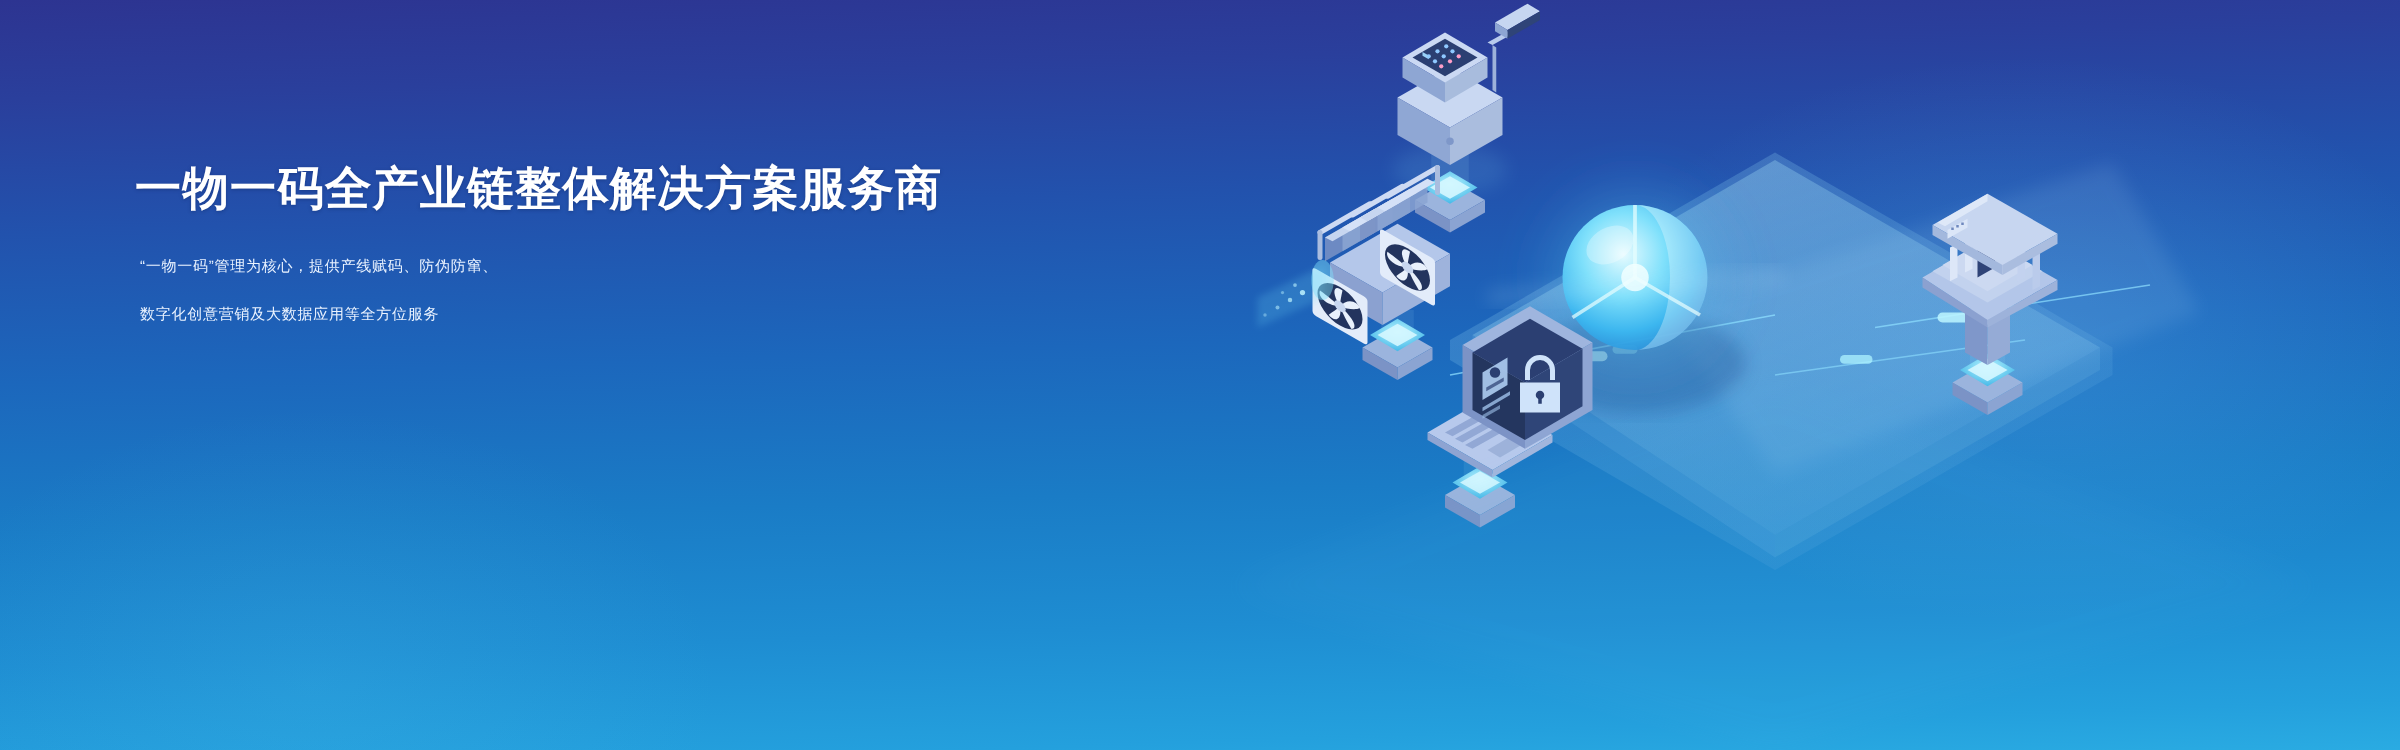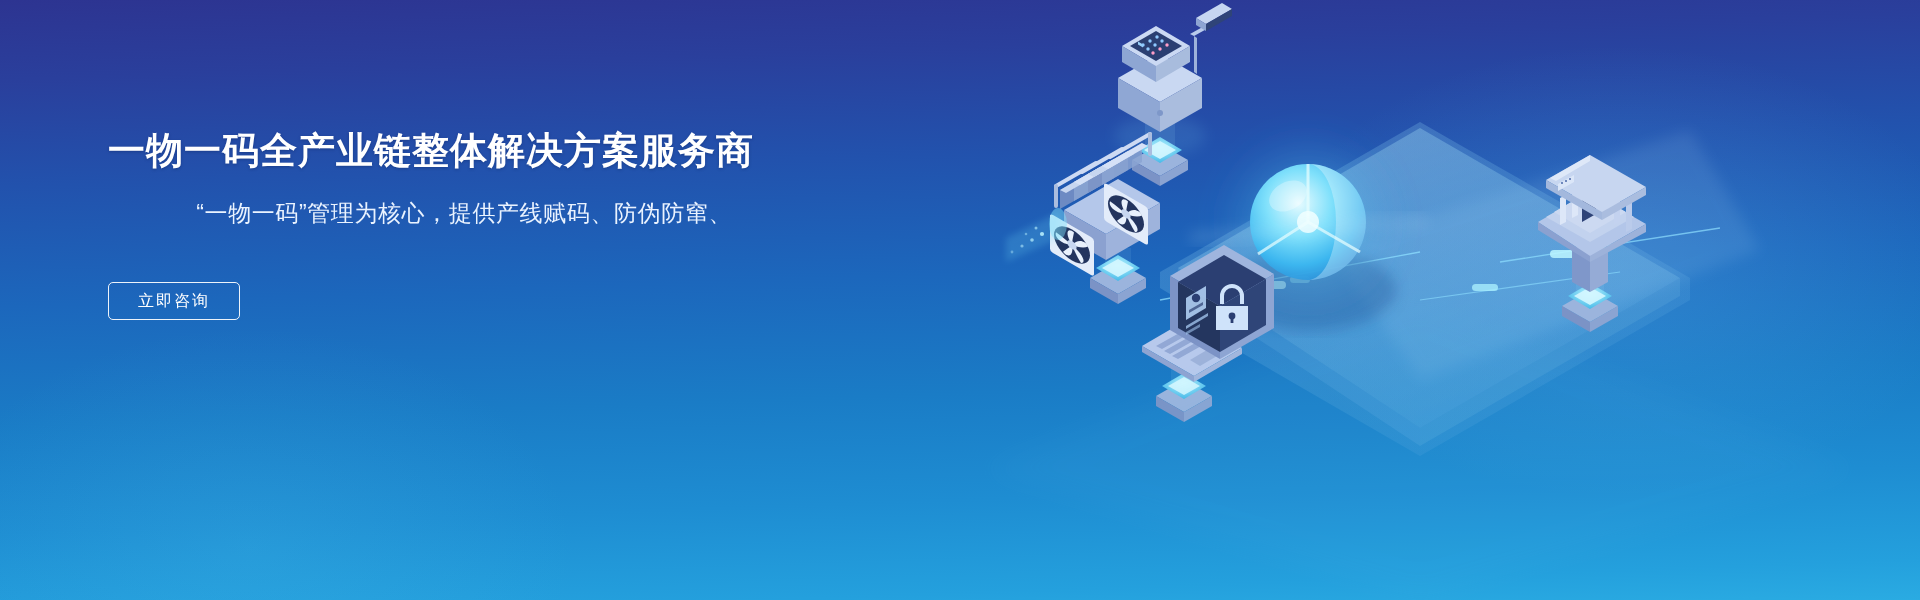--- a/index.html
+++ b/index.html
@@ -25,22 +25,22 @@
   }
 
   
   #copy{position:absolute;left:108px;top:128px;width:640px;}
   #headline{
     font-size:37px;font-weight:bold;color:#ffffff;letter-spacing:1px;
     line-height:1.25;margin:0 0 22px 0;white-space:nowrap;
     text-shadow:0 1px 3px rgba(10,30,80,.35);
   }
   .sub-line{
-    font-size:23px;color:#eaf3ff;line-height:34px;letter-spacing:.6px;
-    white-space:nowrap;margin:16px;text-align:right;
+    font-size:12px;color:#eaf3ff;line-height:34px;letter-spacing:.6px;
+    white-space:nowrap;margin:4px;
   }
   #cta{
     display:inline-flex;align-items:center;justify-content:center;
     margin-top:36px;width:132px;height:38px;
     border:1.6px solid rgba(255,255,255,.92);border-radius:5px;
     color:#ffffff;font-size:16px;letter-spacing:2px;
     background:transparent;cursor:pointer;
     font-family:"Liberation Sans","DejaVu Sans",sans-serif;
   }
 
@@ -52,21 +52,21 @@
 <body>
 
 <div id="banner">
 
   <div id="glow-right"></div>
   <div id="glow-bottomleft"></div>
 
   <div id="copy">
     <h1 id="headline">一物一码全产业链整体解决方案服务商</h1>
     <p class="sub-line">“一物一码”管理为核心，提供产线赋码、防伪防窜、</p>
-    <button id="cta">立即咨询</button>
+    <p class="sub-line">数字化创意营销及大数据应用等全方位服务</p>
   </div>
 
   <div id="art">
     <svg viewBox="0 0 1060 600" xmlns="http://www.w3.org/2000/svg">
       <defs>
         <linearGradient id="plat" x1="0" y1="0" x2="0.6" y2="1">
           <stop offset="0%" stop-color="#9ed5f0" stop-opacity=".42"></stop>
           <stop offset="100%" stop-color="#6fb6e4" stop-opacity=".26"></stop>
         </linearGradient>
         <linearGradient id="plat2" x1="0" y1="0" x2="0.7" y2="1">

